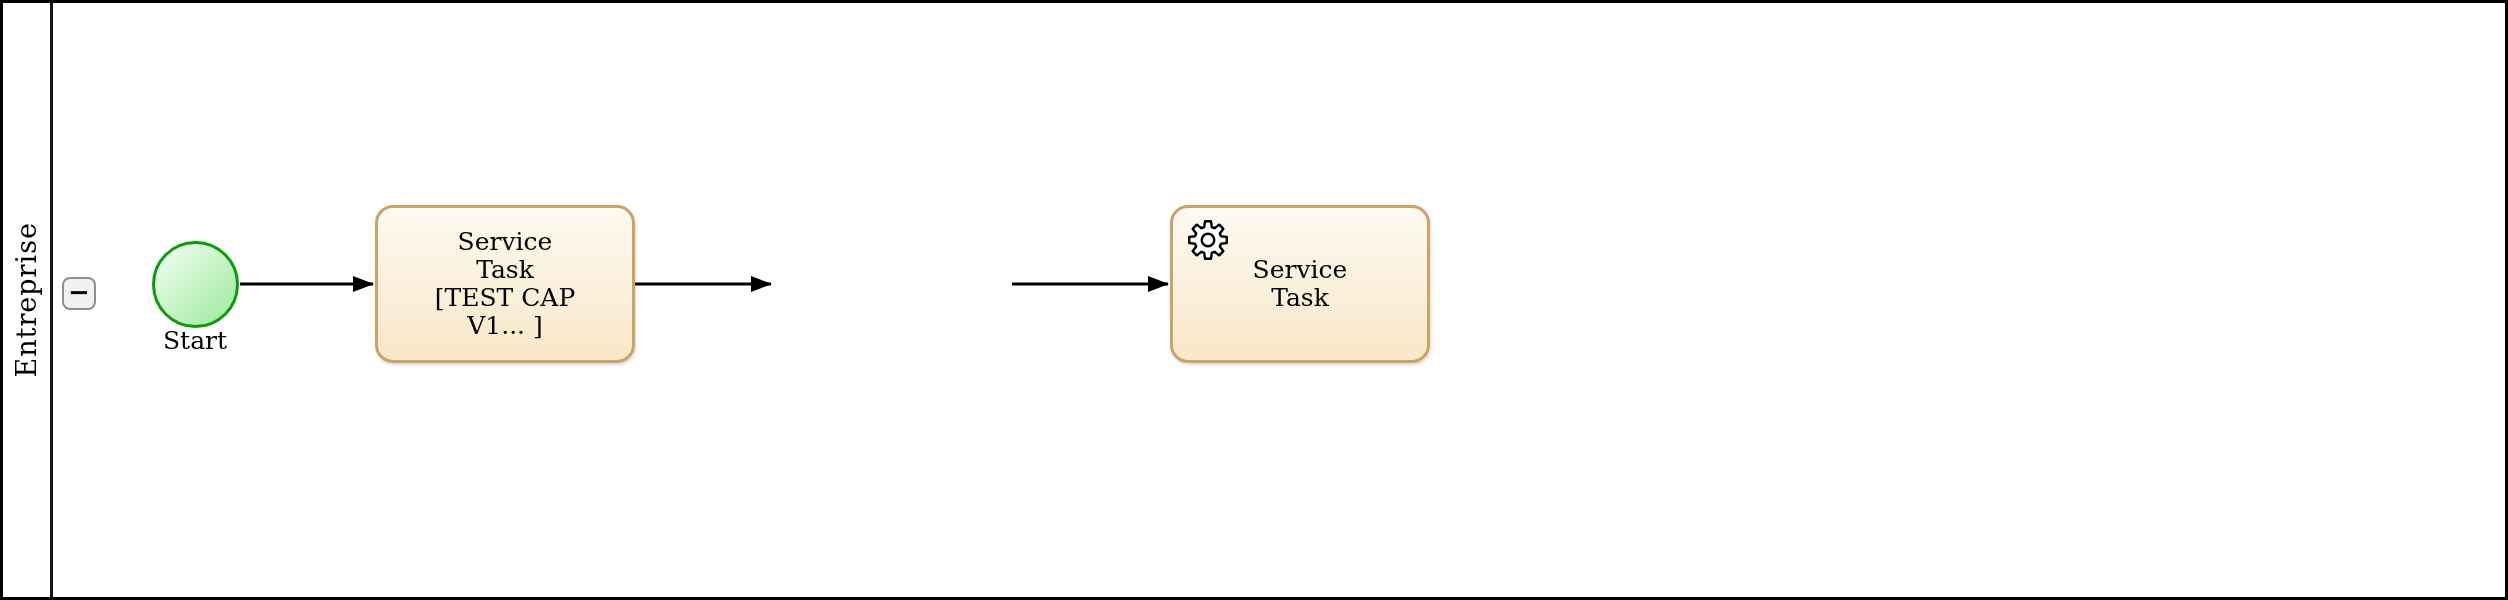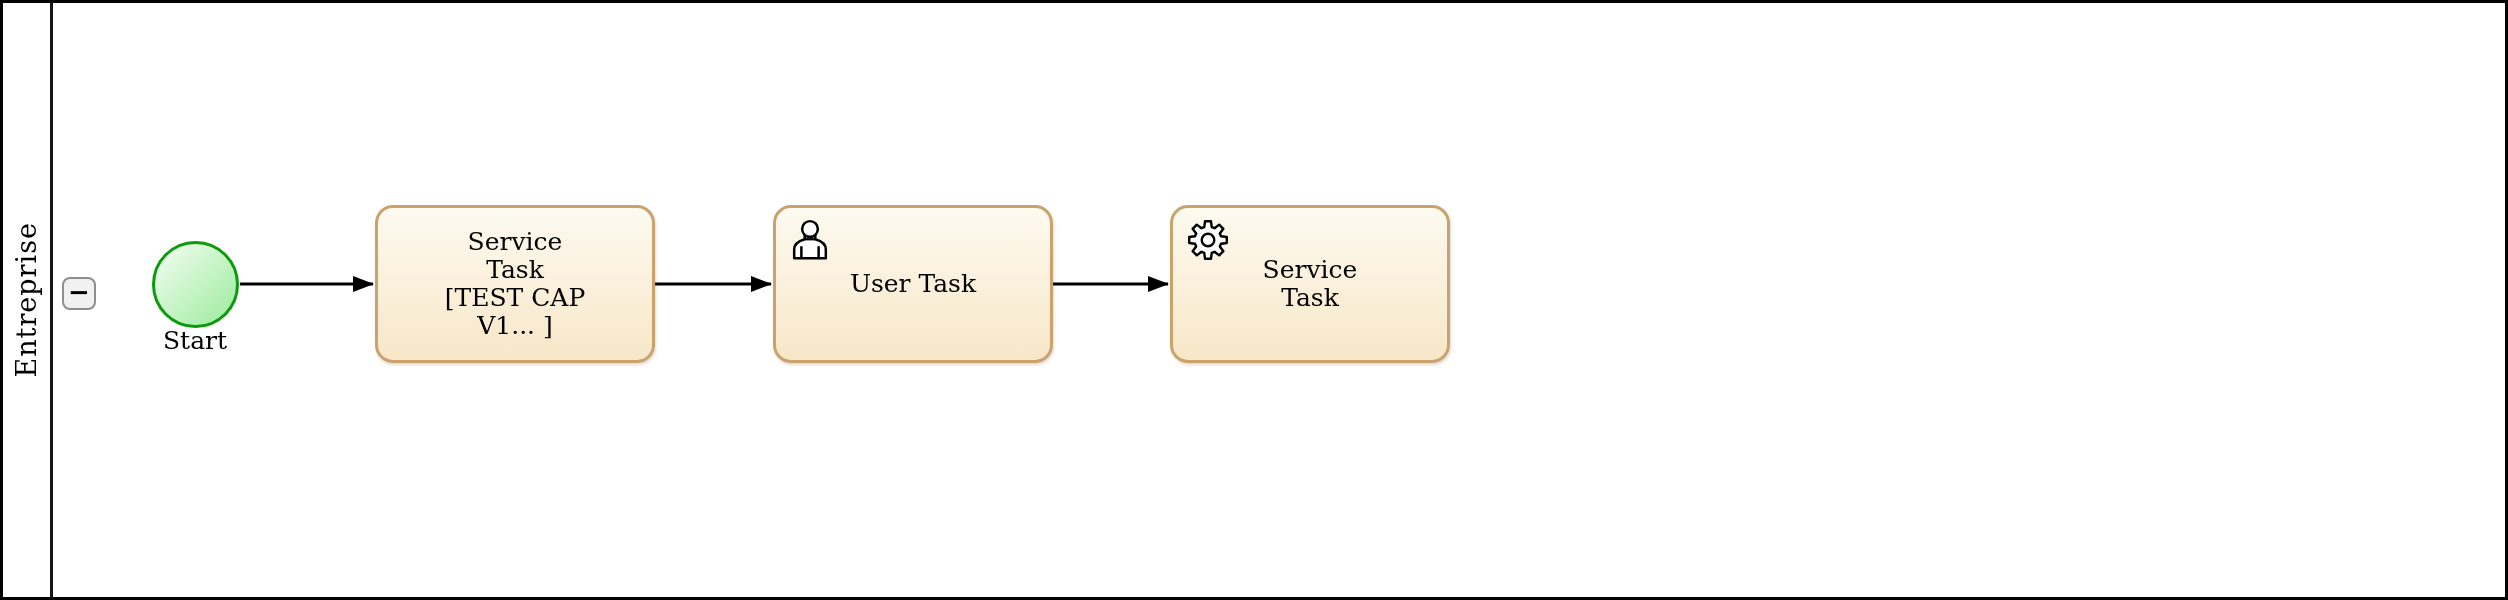--- a/index.html
+++ b/index.html
@@ -38,21 +38,21 @@
     position:absolute;left:149px;top:238px;width:87px;height:87px;
     border-radius:50%;border:3px solid #0d9b0d;box-sizing:border-box;
     background:linear-gradient(135deg,#f4fef4 0%,#ccf6cc 45%,#9cea9c 100%);
   }
   .start-label{
     position:absolute;left:92px;top:323px;width:200px;text-align:center;
     font-size:25px;
   }
   
   .task{
-    position:absolute;top:202px;width:280px;height:158px;
+    position:absolute;top:202px;width:260px;height:158px;
     border:3px solid #c9a36b;border-radius:18px;box-sizing:border-box;
     background:linear-gradient(180deg,#fdfaf0 0%,#fbf1de 45%,#f8e7c8 100%);
     display:flex;align-items:center;justify-content:center;text-align:center;
     font-size:25px;line-height:28px;
     box-shadow:1px 2px 3px rgba(120,90,40,0.22);
   }
   .task .label{white-space:pre-line;}
   #task-1{left:372px;}
   #task-2{left:770px;}
   #task-3{left:1167px;}
@@ -88,30 +88,20 @@
   <div class="start-event"></div>
   <div class="start-label">Start</div>
 
   <div class="task" id="task-1">
     <span class="label">Service
 Task
 [TEST CAP
 V1... ]</span>
   </div>
 
-  <div class="task" id="task-2">
-    <svg class="task-icon" width="46" height="48" viewBox="0 0 48 48" xmlns="http://www.w3.org/2000/svg">
-      <path d="M18.5,17.5 L18.5,23.2 C13,24.8 7.5,27.2 7.5,33.8 L7.5,43 L40.5,43 L40.5,33.8
-               C40.5,27.2 35,24.8 29.5,23.2 L29.5,17.5" fill="#fff" stroke="#000" stroke-width="2.6" stroke-linejoin="round"></path>
-      <path d="M15,43 L15,30.5 M33,43 L33,30.5" fill="none" stroke="#000" stroke-width="2.6"></path>
-      <path d="M18.5,23.2 L29.5,23.2" fill="none" stroke="#000" stroke-width="2.4"></path>
-      <circle cx="24" cy="12.5" r="8.2" fill="#fff" stroke="#000" stroke-width="2.6"></circle>
-    </svg>
-    <span class="label">User Task</span>
-  </div>
 
   <div class="task" id="task-3">
     <svg class="task-icon" width="48" height="48" viewBox="0 0 48 48" xmlns="http://www.w3.org/2000/svg">
       <path d="M36.98,20.28 L42.77,21.03 L42.77,26.97 L36.98,27.72 L35.81,30.55 L39.37,35.17
                L35.17,39.37 L30.55,35.81 L27.72,36.98 L26.97,42.77 L21.03,42.77 L20.28,36.98
                L17.45,35.81 L12.83,39.37 L8.63,35.17 L12.19,30.55 L11.02,27.72 L5.23,26.97
                L5.23,21.03 L11.02,20.28 L12.19,17.45 L8.63,12.83 L12.83,8.63 L17.45,12.19
                L20.28,11.02 L21.03,5.23 L26.97,5.23 L27.72,11.02 L30.55,12.19 L35.17,8.63
                L39.37,12.83 L35.81,17.45 Z" fill="#fff" stroke="#000" stroke-width="2.4" stroke-linejoin="round"></path>
       <circle cx="24" cy="24" r="6.3" fill="#fff" stroke="#000" stroke-width="2.4"></circle>

